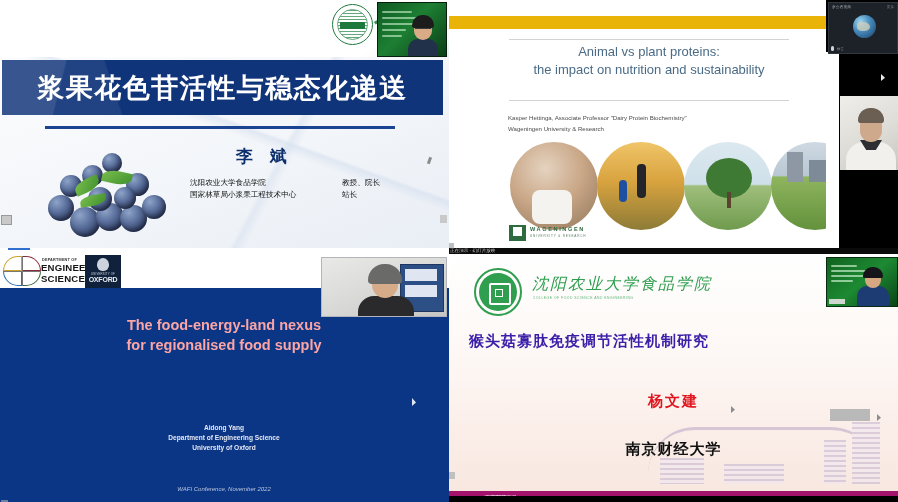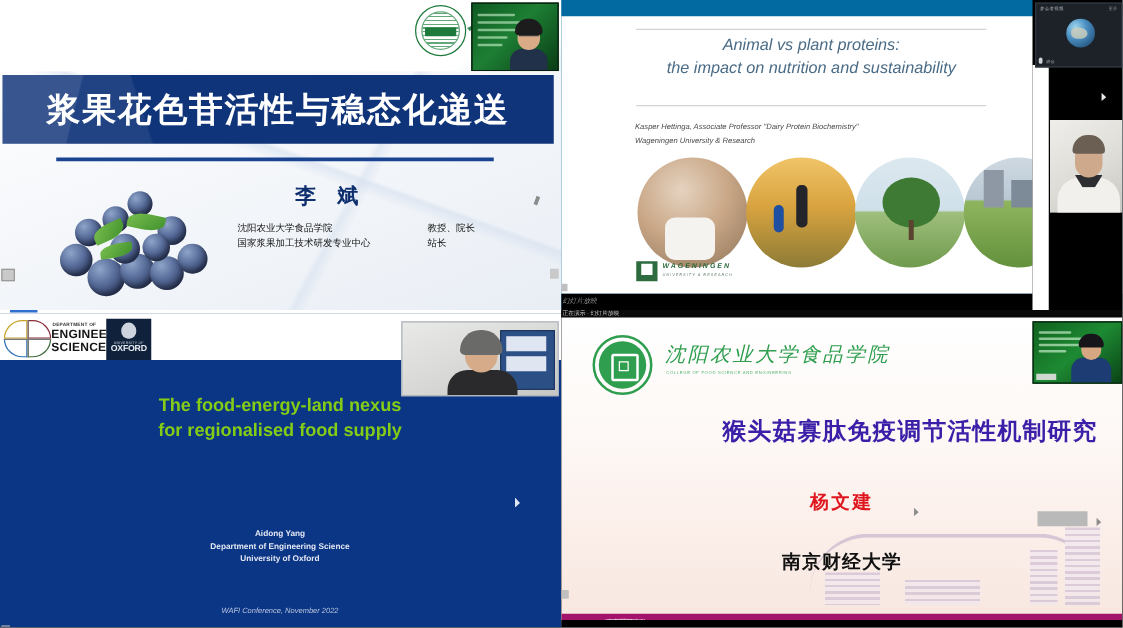--- a/index.html
+++ b/index.html
@@ -71,36 +71,36 @@
   #bl-esci .vl{position:absolute;left:19px;top:0;width:1.2px;height:30px;background:#777;}
   #bl-esci .hl{position:absolute;left:0;top:15px;width:38px;height:1.2px;background:#777;}
   #bl-esci-t1{position:absolute;left:42px;top:7px;font-size:3.8px;font-weight:bold;color:#333;letter-spacing:.2px;}
   #bl-esci-t2{position:absolute;left:41px;top:12px;font-size:9.6px;font-weight:bold;color:#151515;letter-spacing:.2px;line-height:9.6px;}
   #bl-esci-t3{position:absolute;left:41px;top:22px;font-size:9.6px;font-weight:bold;color:#151515;letter-spacing:.2px;}
   #bl-ox{position:absolute;left:85px;top:4px;width:36px;height:33px;background:#10223b;}
   #bl-ox .crest{position:absolute;left:12px;top:3px;width:12px;height:13px;border-radius:50% 50% 45% 45%;background:#cdd4de;}
   #bl-ox .uo{position:absolute;left:4px;top:17px;width:28px;text-align:center;font-size:2.8px;color:#cbd2dc;letter-spacing:.2px;}
   #bl-ox .nm{position:absolute;left:2px;top:21px;width:32px;text-align:center;font-size:7px;font-weight:bold;color:#e8ecf2;letter-spacing:-.2px;}
   #bl-body{position:absolute;left:0;top:40px;width:449px;height:214px;background:#0b3585;}
-  #bl-title{position:absolute;left:24px;top:27px;width:400px;text-align:center;color:#84cc16;font-size:14.5px;font-weight:bold;line-height:20px;}
+  #bl-title{position:absolute;left:24px;top:27px;width:400px;text-align:center;color:#fca5a5;font-size:14.5px;font-weight:bold;line-height:20px;}
   #bl-author{position:absolute;left:24px;top:135px;width:400px;text-align:center;color:#e4e9f4;font-size:6.6px;font-weight:bold;line-height:9.8px;}
   #bl-foot{position:absolute;left:24px;top:198px;width:400px;text-align:center;color:#b9c6de;font-size:6px;font-style:italic;}
   #bl-cursor{position:absolute;left:412px;top:110px;width:4px;height:8px;background:#dfe6f3;clip-path:polygon(0 0,0 100%,100% 55%);}
   #bl-chipL{position:absolute;left:1px;top:212px;width:7px;height:7px;background:#6f7f9c;}
   
   #bl-cam{position:absolute;left:321px;top:9px;width:124px;height:58px;background:#cfd3d6;overflow:hidden;border:1px solid #b2b6ba;}
   #bl-cam .wall{position:absolute;inset:0;background:linear-gradient(160deg,#e9e9e7 0%,#d6d7d4 60%,#c6c7c4 100%);}
   #bl-cam .board{position:absolute;right:2px;top:6px;width:42px;height:46px;background:#2c4f86;border:1px solid #1d3760;}
   #bl-cam .board:after{content:"";position:absolute;left:4px;top:4px;width:32px;height:12px;background:#dfe6f2;box-shadow:0 16px 0 #dfe6f2;}
   #bl-cam .hair{position:absolute;left:46px;top:6px;width:34px;height:20px;border-radius:17px 17px 4px 4px;background:#6a6a68;}
   #bl-cam .skin{position:absolute;left:50px;top:14px;width:26px;height:26px;border-radius:13px;background:#d6ab8a;}
   #bl-cam .body{position:absolute;left:36px;top:38px;width:56px;height:22px;border-radius:16px 16px 0 0;background:#2a2a2d;}
 
   
-  #tr{left:449px;top:0;width:449px;height:248px;background:#0369a1;font-style:italic;}
+  #tr{left:449px;top:16px;width:449px;height:248px;background:#eab308;}
   #tr-slide{position:absolute;left:0;top:13px;width:449px;height:222px;background:#ffffff;}
   #tr-rule-top{position:absolute;left:60px;top:10px;width:280px;height:1px;background:#d3d3d3;}
   #tr-title{position:absolute;left:30px;top:14px;width:340px;text-align:center;color:#4a6b86;font-size:13px;line-height:17.5px;}
   #tr-title .cn{color:#3b5f7d;font-size:12.5px;}
   #tr-rule-bot{position:absolute;left:60px;top:71px;width:280px;height:1px;background:#d3d3d3;}
   #tr-sub1{position:absolute;left:59px;top:85px;font-size:6.1px;color:#4b4b4b;}
   #tr-sub2{position:absolute;left:59px;top:96px;font-size:6.1px;color:#4b4b4b;}
   .circ{position:absolute;top:113px;width:88px;height:88px;border-radius:50%;overflow:hidden;}
   #c1{left:61px;background:radial-gradient(circle at 40% 30%,#e5d3c0 0%,#caa888 45%,#8e7358 100%);}
   #c1:after{content:"";position:absolute;left:22px;top:48px;width:40px;height:34px;border-radius:8px;background:#f5f3ef;}
@@ -153,21 +153,21 @@
   #br-skyline .t2{right:52px;height:44px;width:22px;}
   #br-skyline .t3{left:22px;height:26px;width:44px;}
   #br-skyline .t4{left:86px;height:20px;width:60px;}
   #br-logo{position:absolute;left:25px;top:14px;width:48px;height:48px;}
   #br-logo .o1{position:absolute;inset:0;border-radius:50%;border:2px solid #2f9e4f;}
   #br-logo .o2{position:absolute;left:5px;top:5px;right:5px;bottom:5px;border-radius:50%;background:#2f9e4f;}
   #br-logo .sq{position:absolute;left:15px;top:15px;width:18px;height:18px;border:2px solid #ffffff;border-radius:2px;}
   #br-logo .sq:after{content:"";position:absolute;left:4px;top:4px;width:6px;height:6px;border:1.5px solid #fff;}
   #br-logo-cn{position:absolute;left:83px;top:20px;font-size:16px;color:#2f9e4f;font-family:"DejaVu Serif",serif;letter-spacing:2px;font-style:italic;}
   #br-logo-en{position:absolute;left:84px;top:42px;font-size:3.4px;color:#59b573;letter-spacing:.5px;}
-  #br-title{position:absolute;left:20px;top:78px;width:409px;text-align:right;font-size:19px;font-weight:bold;color:#3b1fa8;letter-spacing:1px;}
+  #br-title{position:absolute;left:20px;top:78px;width:409px;text-align:left;font-size:15px;font-weight:bold;color:#3b1fa8;letter-spacing:1px;}
   #br-name{position:absolute;left:20px;top:138px;width:409px;text-align:center;font-size:15px;font-weight:bold;color:#e0161e;letter-spacing:2px;}
   #br-org{position:absolute;left:20px;top:186px;width:409px;text-align:center;font-size:15px;font-weight:bold;color:#111111;letter-spacing:1px;}
   #br-greybox{position:absolute;left:381px;top:155px;width:40px;height:12px;background:#b9b9b9;}
   #br-cur1{position:absolute;left:282px;top:152px;width:4px;height:7px;background:#8d8d8d;clip-path:polygon(0 0,0 100%,100% 55%);}
   #br-cur2{position:absolute;left:428px;top:160px;width:4px;height:7px;background:#8d8d8d;clip-path:polygon(0 0,0 100%,100% 55%);}
   #br-chipL{position:absolute;left:0px;top:218px;width:6px;height:7px;background:#c0c0c0;}
   #br-bottombar{position:absolute;left:0;top:237px;width:449px;height:11px;background:#a3126b;}
   #br-bottombar .sw{position:absolute;left:20px;top:4px;width:60px;height:12px;border-radius:50%;background:rgba(255,255,255,.55);}
   #br-bottombar .tx{position:absolute;left:36px;top:3px;font-size:5px;color:#ffe9f6;letter-spacing:.4px;}
   
@@ -233,21 +233,21 @@
         <div class="leafy" style="left:44px;top:52px;width:26px;height:11px;transform:rotate(-8deg);"></div>
       </div>
 
       <div id="tl-name">李 斌</div>
       <div id="tl-lines">
         <div class="row">
             <span class="a">沈阳农业大学食品学院</span>
             <span class="b">教授、院长</span>
           </div>
         <div class="row">
-            <span class="a">国家浆果加工技术研发专业中心</span>
+            <span class="a">国家林草局小浆果工程技术中心</span>
             <span class="b">站长</span>
           </div>
       </div>
       <div id="tl-chip-l"></div>
       <div id="tl-chip-r"></div>
       <div id="tl-cursor"></div>
     </div>
   </div>
 
   <div class="panel" id="bl">

